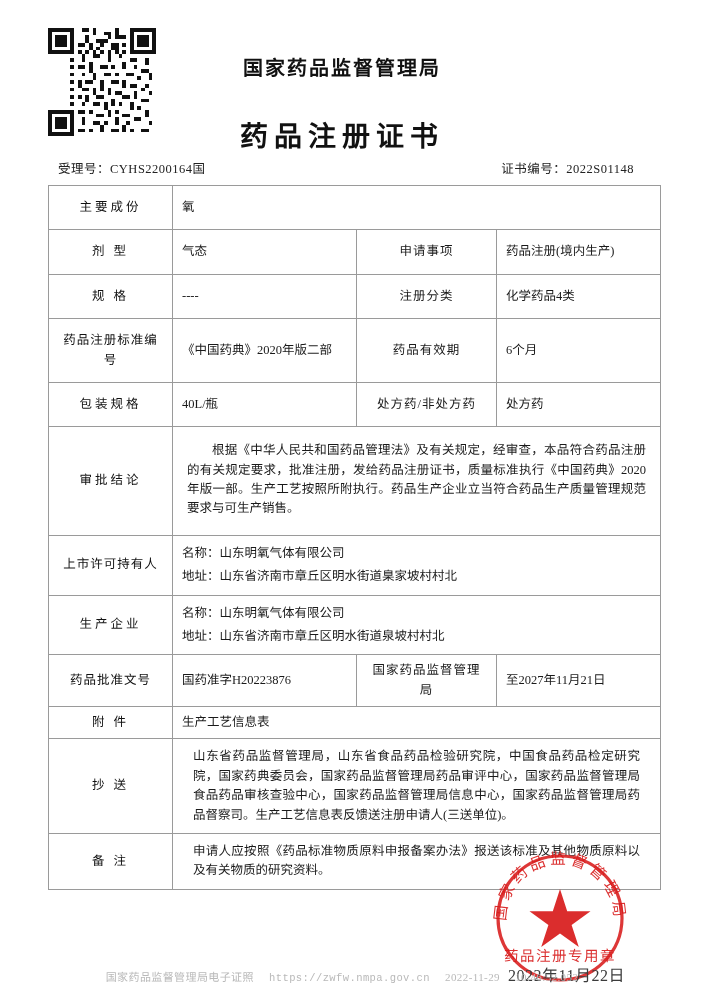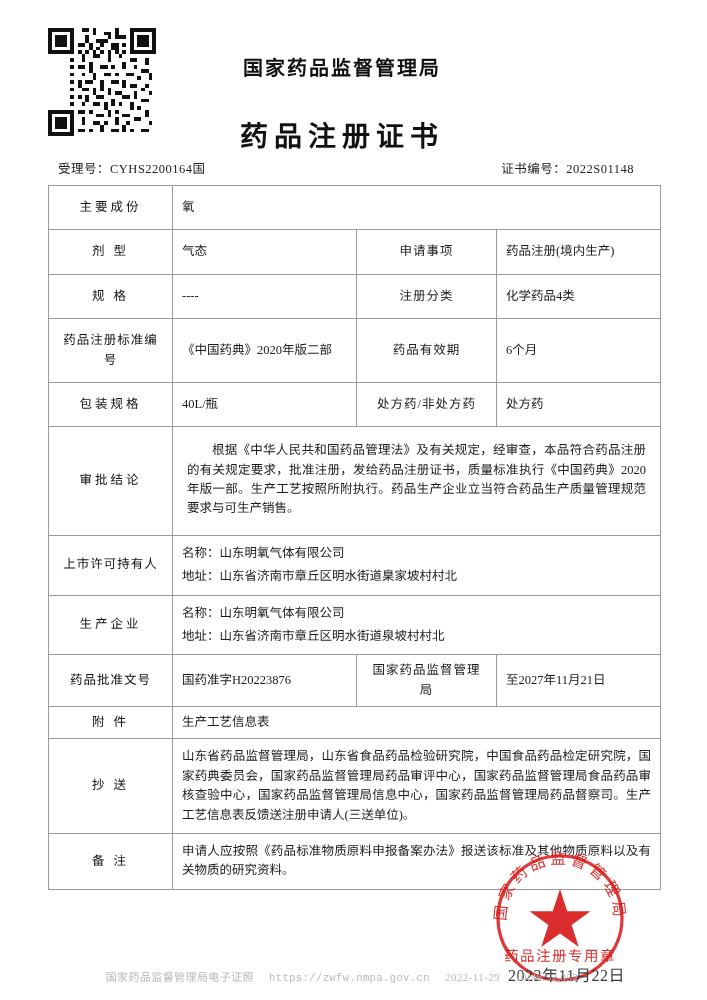--- a/index.html
+++ b/index.html
@@ -102,21 +102,21 @@
   .name-line { padding: 2px 0; }
   .concl {
     padding: 14px 14px 16px 14px !important;
     line-height: 1.95;
     text-indent: 2em;
     text-align: justify;
   }
   .multiline {
     line-height: 1.9;
     text-align: justify;
-    padding: 8px 9px !important;
+    padding: 8px 20px !important;
   }
   .cell-pad-lg { padding-top: 12px !important; padding-bottom: 12px !important; }
 
   
   .seal {
     position: absolute;
     left: 487px;
     top: 845px;
     width: 146px;
     height: 146px;

